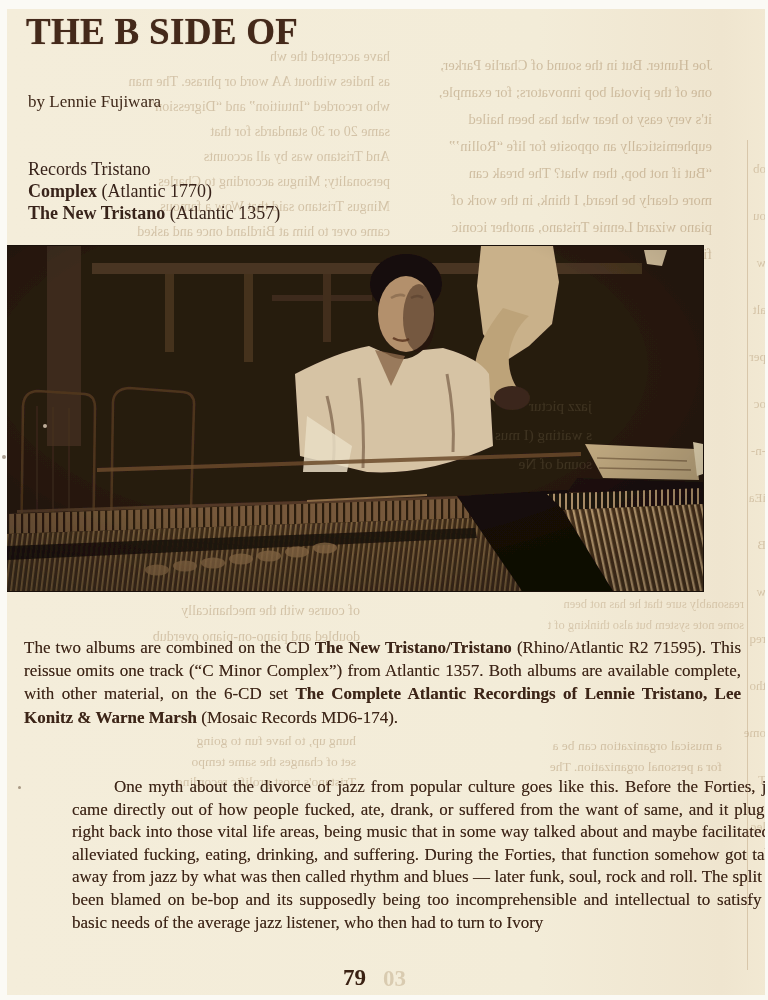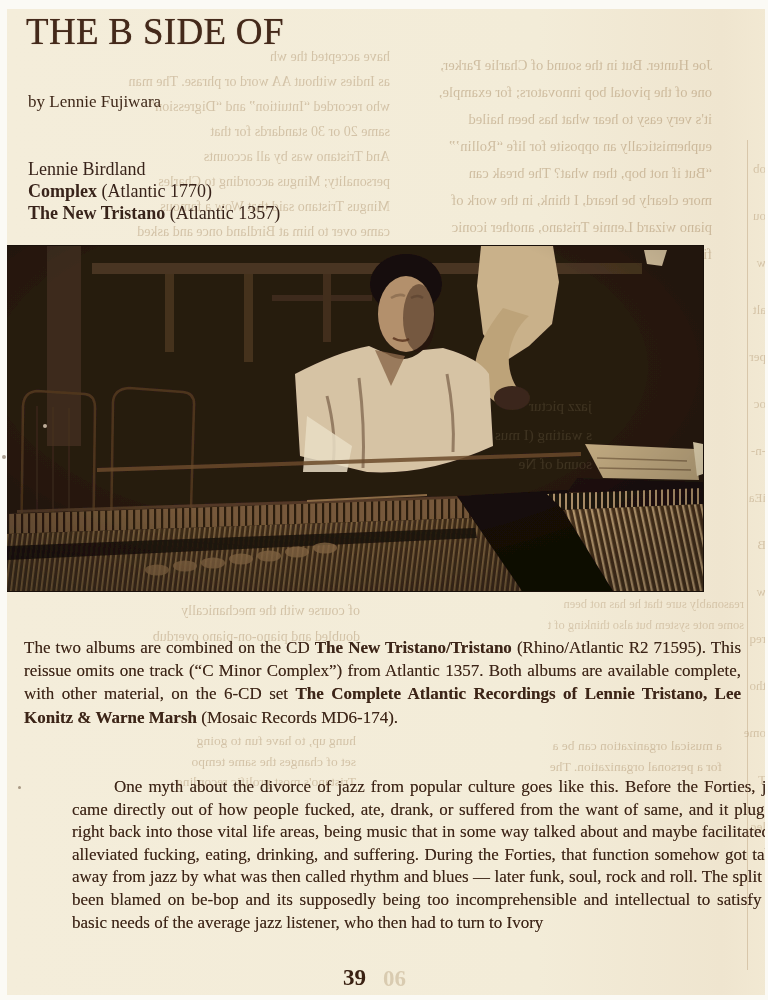--- a/index.html
+++ b/index.html
@@ -12,21 +12,21 @@
   #edge-top{left:0;top:0;width:768px;height:9px;}
   #edge-left{left:0;top:0;width:7px;height:1000px;}
   #edge-right{right:0;top:0;width:3px;height:1000px;}
   #edge-bottom{left:0;bottom:0;width:768px;height:5px;}
   #page-edge-line{position:absolute;left:747px;top:140px;width:1px;height:830px;
     background:rgba(168,138,96,.35);}
 
   
   #title{
     position:absolute;left:26px;top:12px;font-size:37px;line-height:40px;
-    color:#44291a;letter-spacing:.3px;font-weight:400;
+    color:#44291a;letter-spacing:.3px;font-weight:700;
     text-shadow:0 0 .7px rgba(68,41,26,.8);
   }
   #byline{position:absolute;left:28px;top:92px;font-size:17px;color:#3f2819;}
 
   
   #discography{position:absolute;left:28px;top:158px;font-size:18px;line-height:22px;color:#38231a;}
   .disc-line b{font-weight:700;}
 
   
   #photo{
@@ -125,21 +125,21 @@
       <div>T</div>
       <div>lec</div>
     </div>
 
   <div id="title">
     <div>THE B SIDE OF</div>
   </div>
   <div id="byline">by Lennie Fujiwara</div>
 
   <div id="discography">
-    <div class="disc-line">Lennie Birdland</div>
+    <div class="disc-line">Records Tristano</div>
     <div>
         <div class="disc-line"><b>Complex</b><span> (Atlantic 1770)</span></div>
         <div class="disc-line"><b>The New Tristano</b><span> (Atlantic 1357)</span></div>
       </div>
   </div>
 
   <div id="photo">
     <svg viewBox="0 0 696 345" preserveAspectRatio="none">
       <defs>
         <filter id="soften">
@@ -245,22 +245,22 @@
       <div>jazz pictur</div>
       <div>s waiting  (I mus</div>
       <div>sound of Ne</div>
     </div>
 
   <div id="cd-note" class="par"><span>The two albums are combined on the CD </span><b>The New Tristano/Tristano</b><span> (Rhino/Atlantic R2 71595). This reissue omits one track (“C Minor Complex”) from Atlantic 1357. Both albums are available complete, with other material, on the 6-CD set </span><b>The Complete Atlantic Recordings of Lennie Tristano, Lee Konitz &amp; Warne Marsh</b><span> (Mosaic Records MD6-174).</span></div>
 
   <div id="body-par" class="par">One myth about the divorce of jazz from popular culture goes like this. Before the Forties, jazz came directly out of how people fucked, ate, drank, or suffered from the want of same, and it plugged right back into those vital life areas, being music that in some way talked about and maybe facilitated or alleviated fucking, eating, drinking, and suffering. During the Forties, that function somehow got taken away from jazz by what was then called rhythm and blues — later funk, soul, rock and roll. The split has been blamed on be-bop and its supposedly being too incomprehensible and intellectual to satisfy the basic needs of the average jazz listener, who then had to turn to Ivory</div>
 
   <div id="pagenum-row">
-    <span>39</span>
-    <span id="pagenum-ghost">06</span>
+    <span>79</span>
+    <span id="pagenum-ghost">03</span>
   </div>
 
   <div id="edge-top" class="scan-edge"></div>
   <div id="edge-left" class="scan-edge"></div>
   <div id="edge-right" class="scan-edge"></div>
   <div id="edge-bottom" class="scan-edge"></div>
   <div id="page-edge-line"></div>
 
   <div class="speck" style="left:18px;top:786px;width:3px;height:3px;"></div>
   <div class="speck" style="left:2px;top:455px;width:4px;height:4px;"></div>

